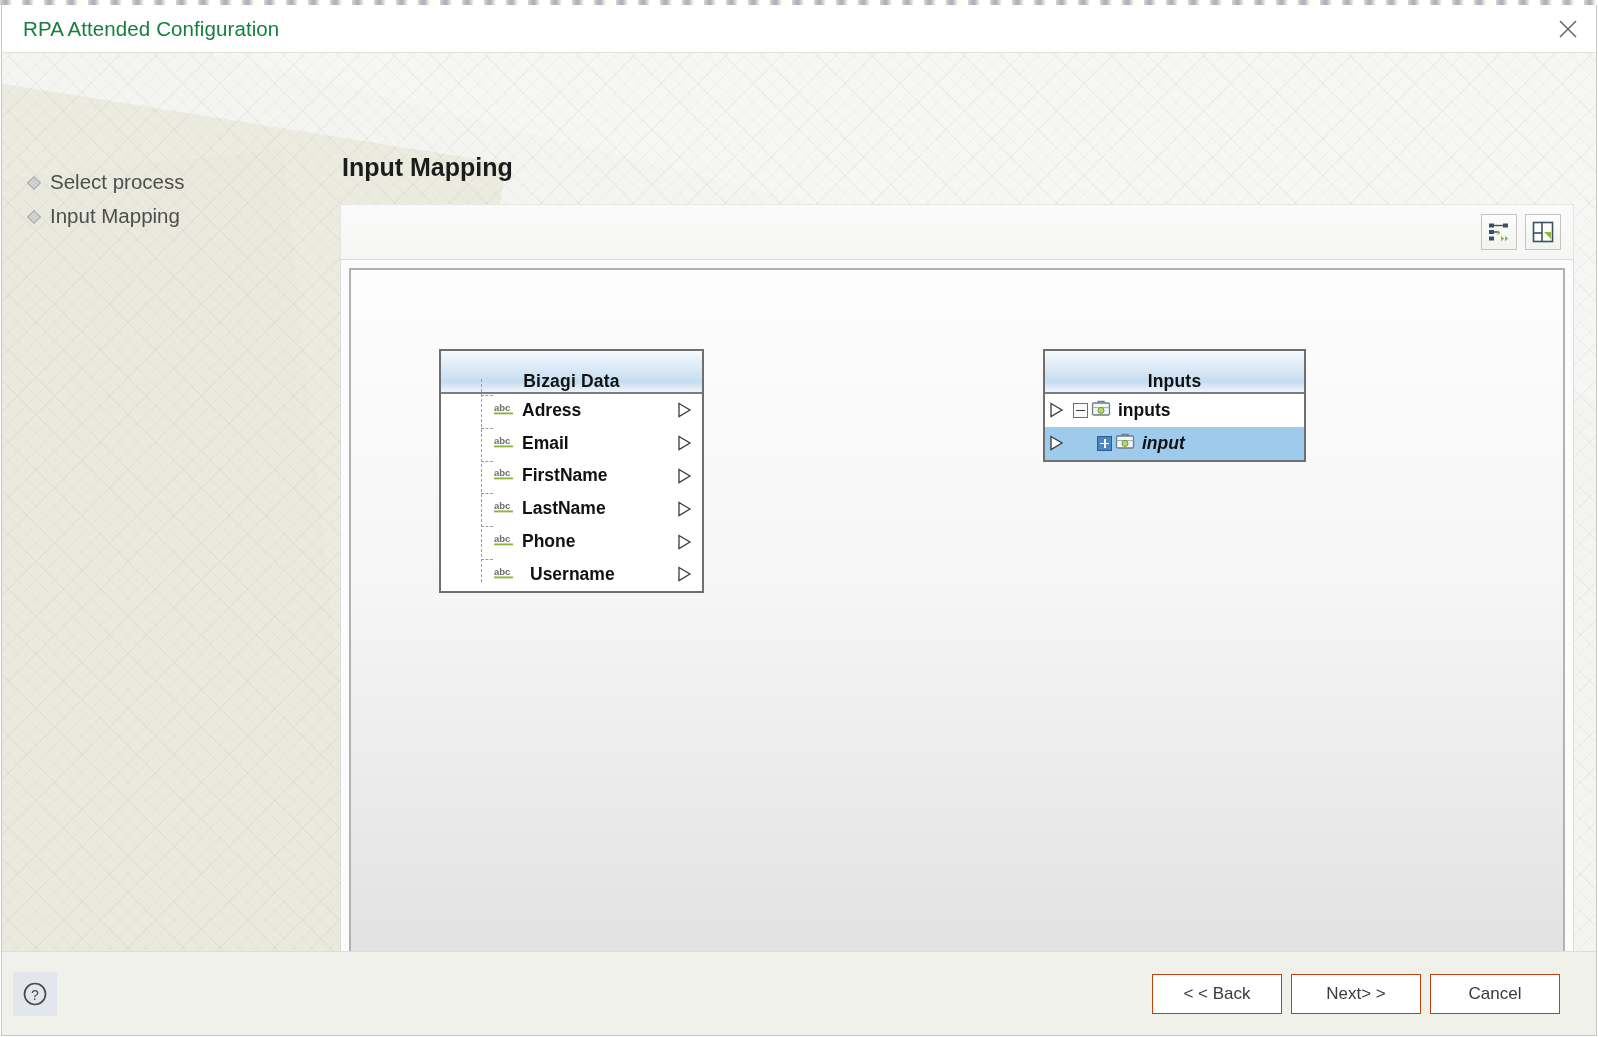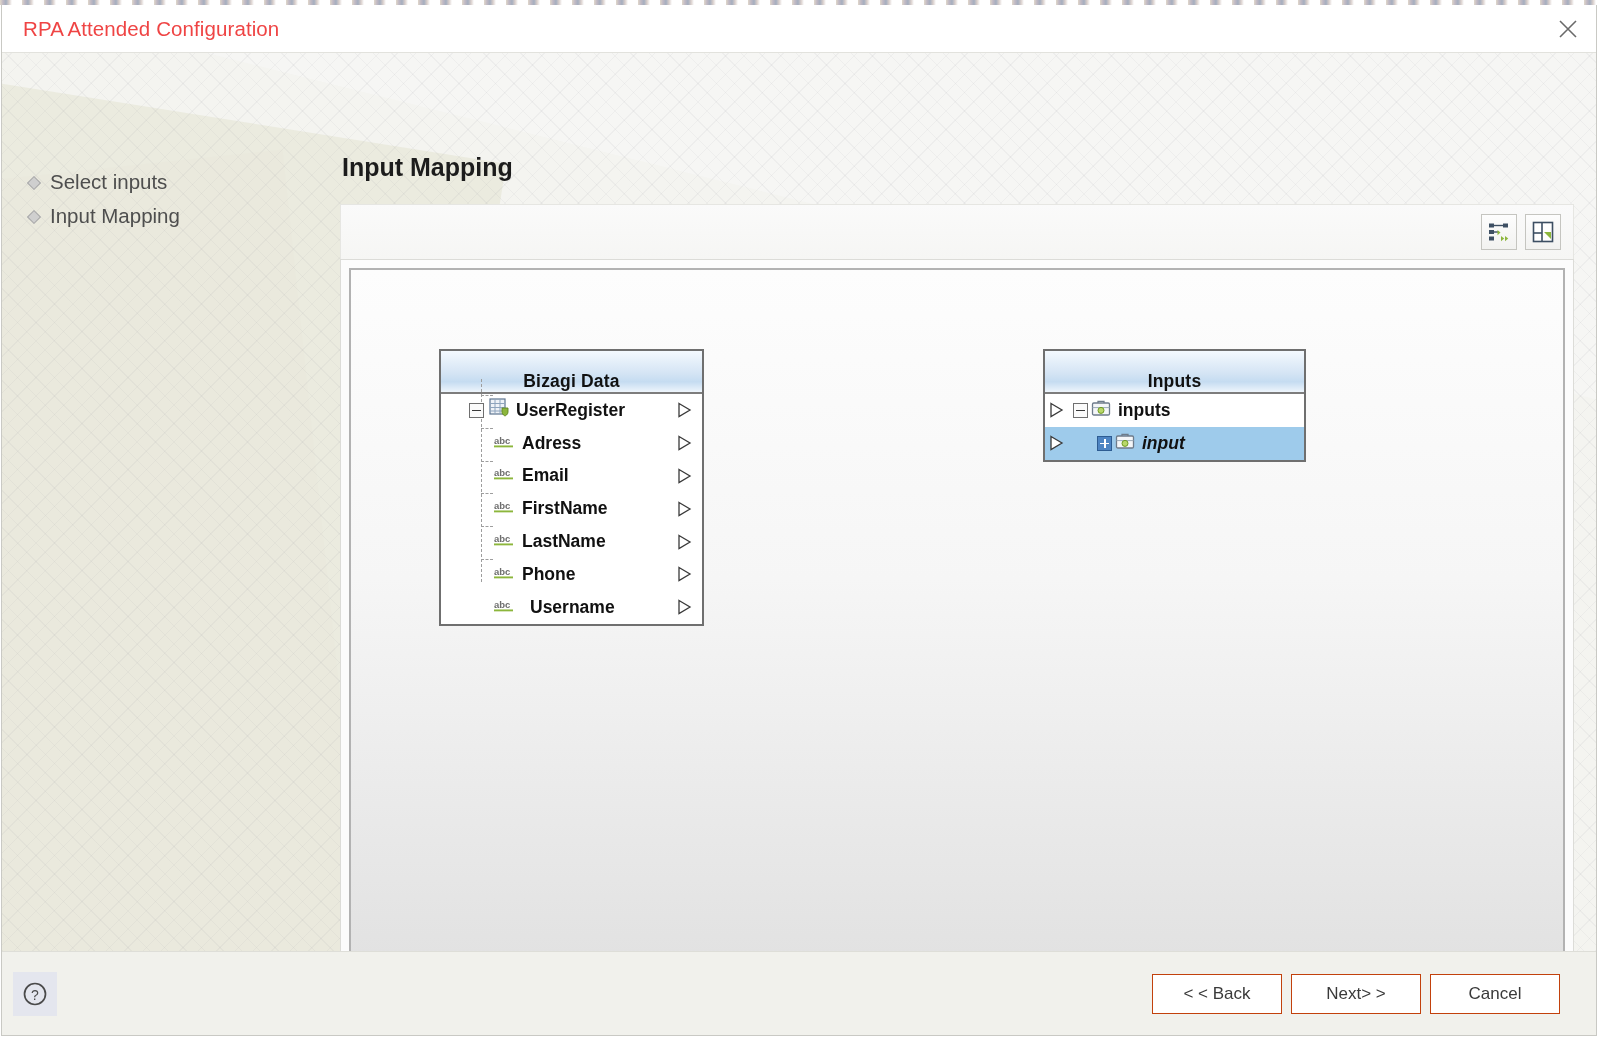--- a/index.html
+++ b/index.html
@@ -44,21 +44,21 @@
     background: #ffffff;
     border-bottom: 1px solid #e2e2dd;
     display: flex;
     align-items: center;
     position: relative;
     z-index: 5;
   }
   .titlebar-text {
     margin-left: 21px;
     font-size: 20.5px;
-    color: #ef4444;
+    color: #15803d;
     letter-spacing: .1px;
   }
   .close-btn {
     position: absolute;
     right: 0; top: 0;
     width: 56px; height: 47px;
     display: flex; align-items: center; justify-content: center;
     cursor: pointer;
   }
   .close-btn svg { display: block; }
@@ -360,21 +360,21 @@
     <div class="wm-b"></div>
     <div class="wm-a"></div>
     <div class="wm-white"></div>
     <div class="hatch"></div>
 
     <div class="body-inner">
 
       <div class="stepnav">
         <div class="step-item">
           <span class="step-bullet"></span>
-          <span class="step-label">Select inputs</span>
+          <span class="step-label">Select process</span>
         </div>
         <div class="step-item">
           <span class="step-bullet"></span>
           <span class="step-label">Input Mapping</span>
         </div>
       </div>
 
       <div class="content">
 
         <div class="page-title">Input Mapping</div>
@@ -420,36 +420,20 @@
               <div class="panel-rows">
 
                 <div class="guide-v"></div>
                 <div class="guide-h" style="top:44px;"></div>
                 <div class="guide-h" style="top:77px;"></div>
                 <div class="guide-h" style="top:110px;"></div>
                 <div class="guide-h" style="top:142px;"></div>
                 <div class="guide-h" style="top:175px;"></div>
                 <div class="guide-h" style="top:208px;"></div>
 
-                <div class="trow" style="padding-left:28px;">
-                  <span class="expander"></span>
-                  <span style="margin-left:5px;">
-                    <svg width="20" height="19" viewBox="0 0 20 19">
-                      <rect x="1" y="1" width="15" height="15" fill="#eef2f7" stroke="#5e7590" stroke-width="1.2"></rect>
-                      <path d="M1 5.5 H16 M1 9.5 H16 M1 13 H16 M6 1 V16 M11 1 V16" stroke="#8ea4bd" stroke-width="1"></path>
-                      <path d="M13 10 h6 v4.2 c0 2.4 -3 3.8 -3 3.8 s-3 -1.4 -3 -3.8 z" fill="#8cb63c" stroke="#5f8522" stroke-width=".9"></path>
-                    </svg>
-                  </span>
-                  <span style="margin-left:7px;">UserRegister</span>
-                  <span class="port-right">
-                    <svg width="15" height="16" viewBox="0 0 15 16">
-                      <path d="M2 1.5 L13 8 L2 14.5 Z" fill="#ffffff" stroke="#3a3a3a" stroke-width="1.3"></path>
-                    </svg>
-                  </span>
-                </div>
 
                 <div class="trow" style="padding-left:52px;">
                   <span>
                     <svg width="22" height="15" viewBox="0 0 22 15">
                       <text x="1" y="10" font-family="Liberation Sans, sans-serif" font-size="9.5" fill="#6e6e6e">abc</text>
                       <path d="M1 12.4 H20" stroke="#8cb63c" stroke-width="1.9"></path>
                     </svg>
                   </span>
                   <span style="margin-left:7px;">Adress</span>
                   <span class="port-right">

